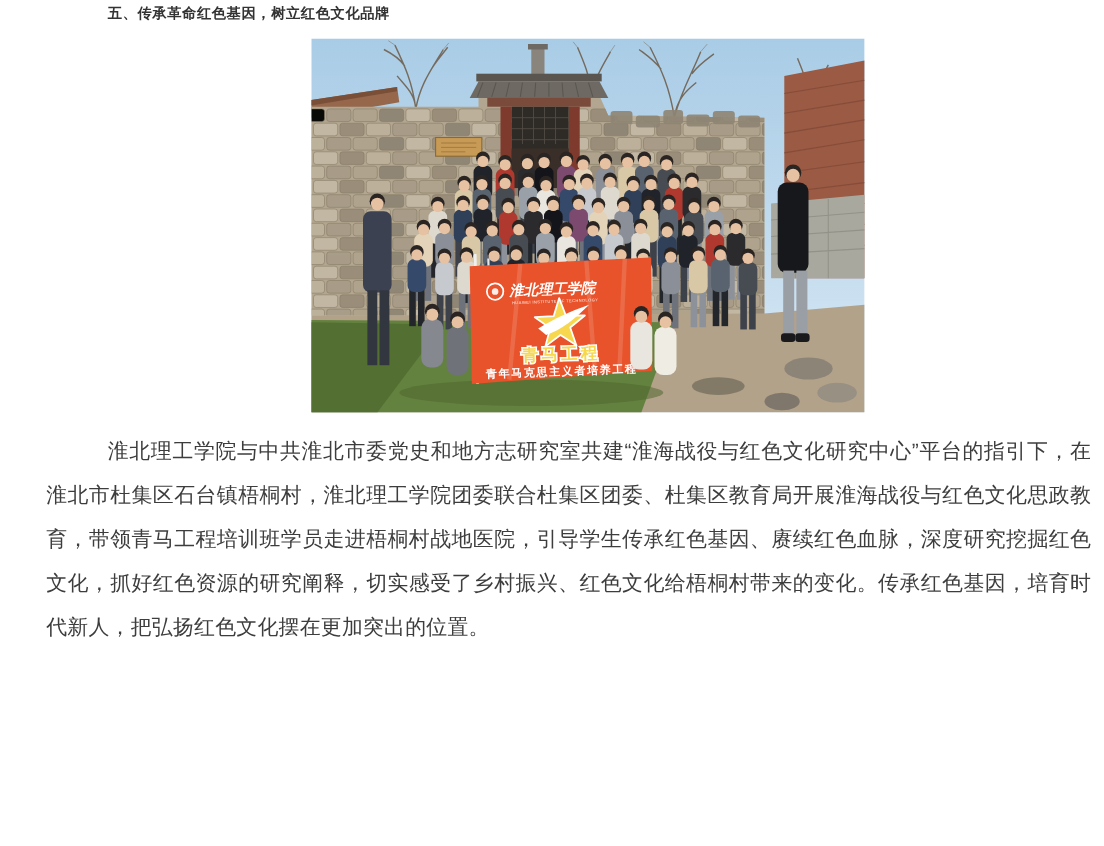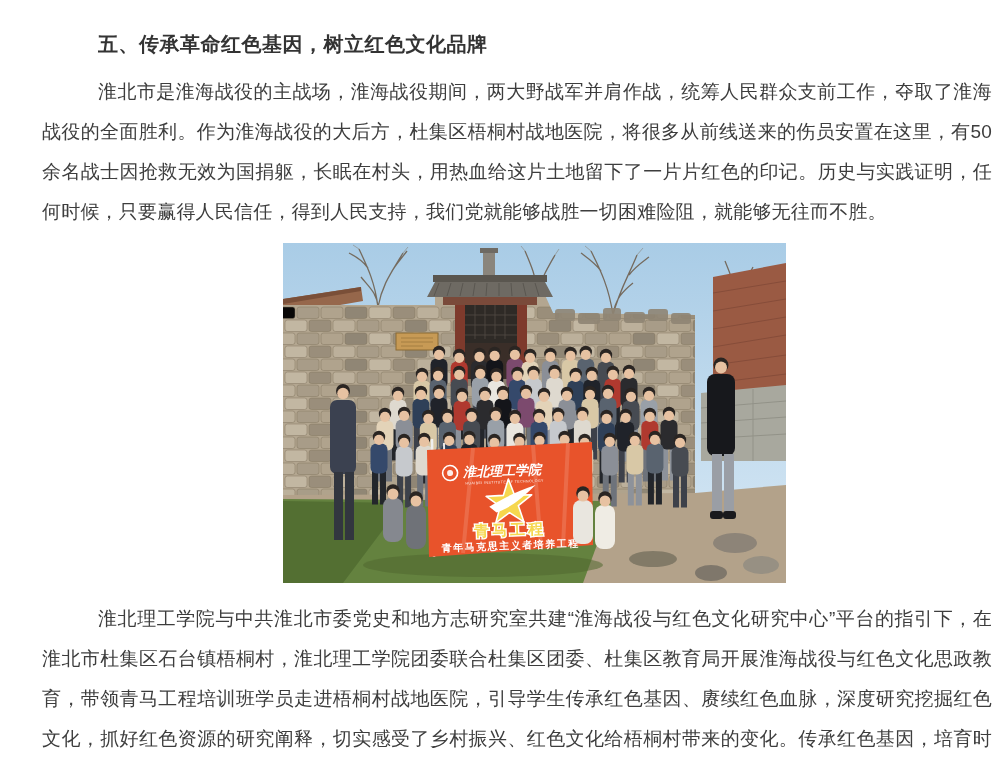--- a/index.html
+++ b/index.html
@@ -2,42 +2,41 @@
 <html><head>
 <meta charset="utf-8">
 <style>
   html,body{margin:0;padding:0;}
   body{
     width:1004px;height:769px;background:#ffffff;overflow:hidden;
     font-family:"Liberation Sans","DejaVu Sans",sans-serif;
   }
   .page{box-sizing:border-box;width:1004px;padding:0 12px 0 42px;}
   .heading{
-    font-size:20px;font-weight:bold;color:#333333;
-    margin:32px 0 0 56px;line-height:24px;letter-spacing:0.5px;
+    font-size:13px;font-weight:bold;color:#333333;
+    margin:0 0 0 56px;line-height:24px;letter-spacing:0.5px;
   }
   .para{
     font-size:19px;color:#3d3d3d;line-height:40px;
     text-align:justify;text-indent:56px;margin:16px 0 0 0;
     letter-spacing:0.2px;
   }
   figure.photo{
     margin:11px 0 0 241px;padding:0;width:503px;height:340px;
   }
   figure.photo svg{display:block;width:503px;height:340px;}
   .banner-script{font-style:italic;font-weight:bold;}
 </style>
 </head>
 <body>
 
 <div class="page">
 
   <h1 class="heading">五、传承革命红色基因，树立红色文化品牌</h1>
 
-  <p class="para">淮北市是淮海战役的主战场，淮海战役期间，两大野战军并肩作战，统筹人民群众支前工作，夺取了淮海战役的全面胜利。作为淮海战役的大后方，杜集区梧桐村战地医院，将很多从前线送来的伤员安置在这里，有50余名战士因抢救无效为国捐躯，长眠在村头，用热血给这片土地留下了一片片红色的印记。历史与实践证明，任何时候，只要赢得人民信任，得到人民支持，我们党就能够战胜一切困难险阻，就能够无往而不胜。</p>
 
   <figure class="photo">
     <svg viewBox="0 0 503 340" xmlns="http://www.w3.org/2000/svg">
       <defs>
         <linearGradient id="sky" x1="0" y1="0" x2="0" y2="1">
           <stop offset="0" stop-color="#a9cce6"></stop>
           <stop offset="1" stop-color="#d9e9f5"></stop>
         </linearGradient>
         <clipPath id="wallclip">
           <polygon points="0,62 152,62 152,38 262,38 262,52 270,70 412,72 412,252 0,252"></polygon>

